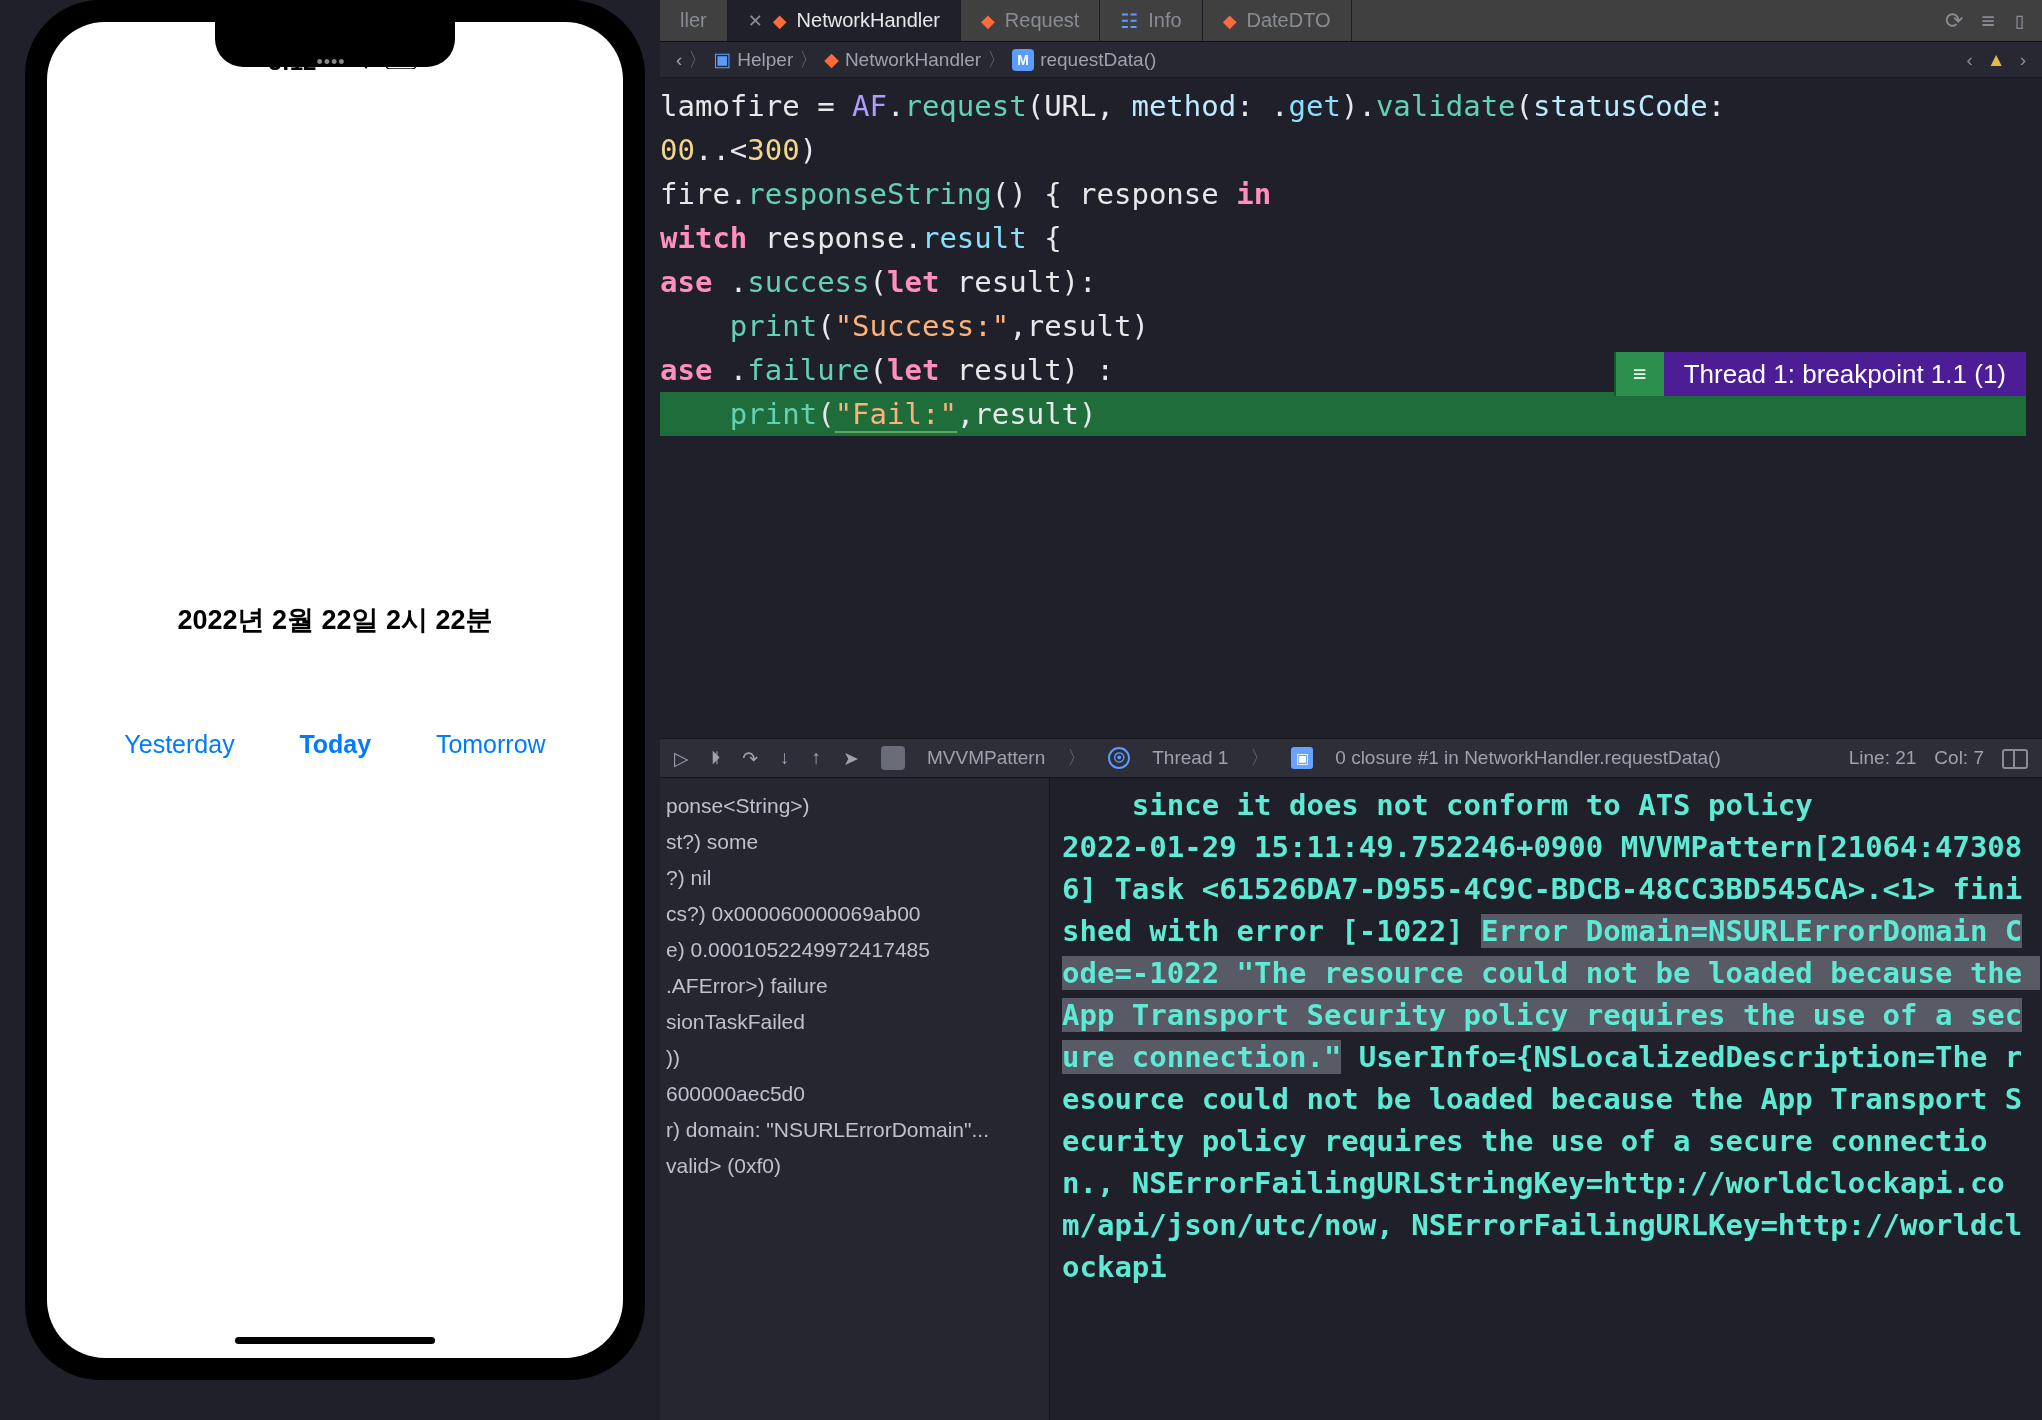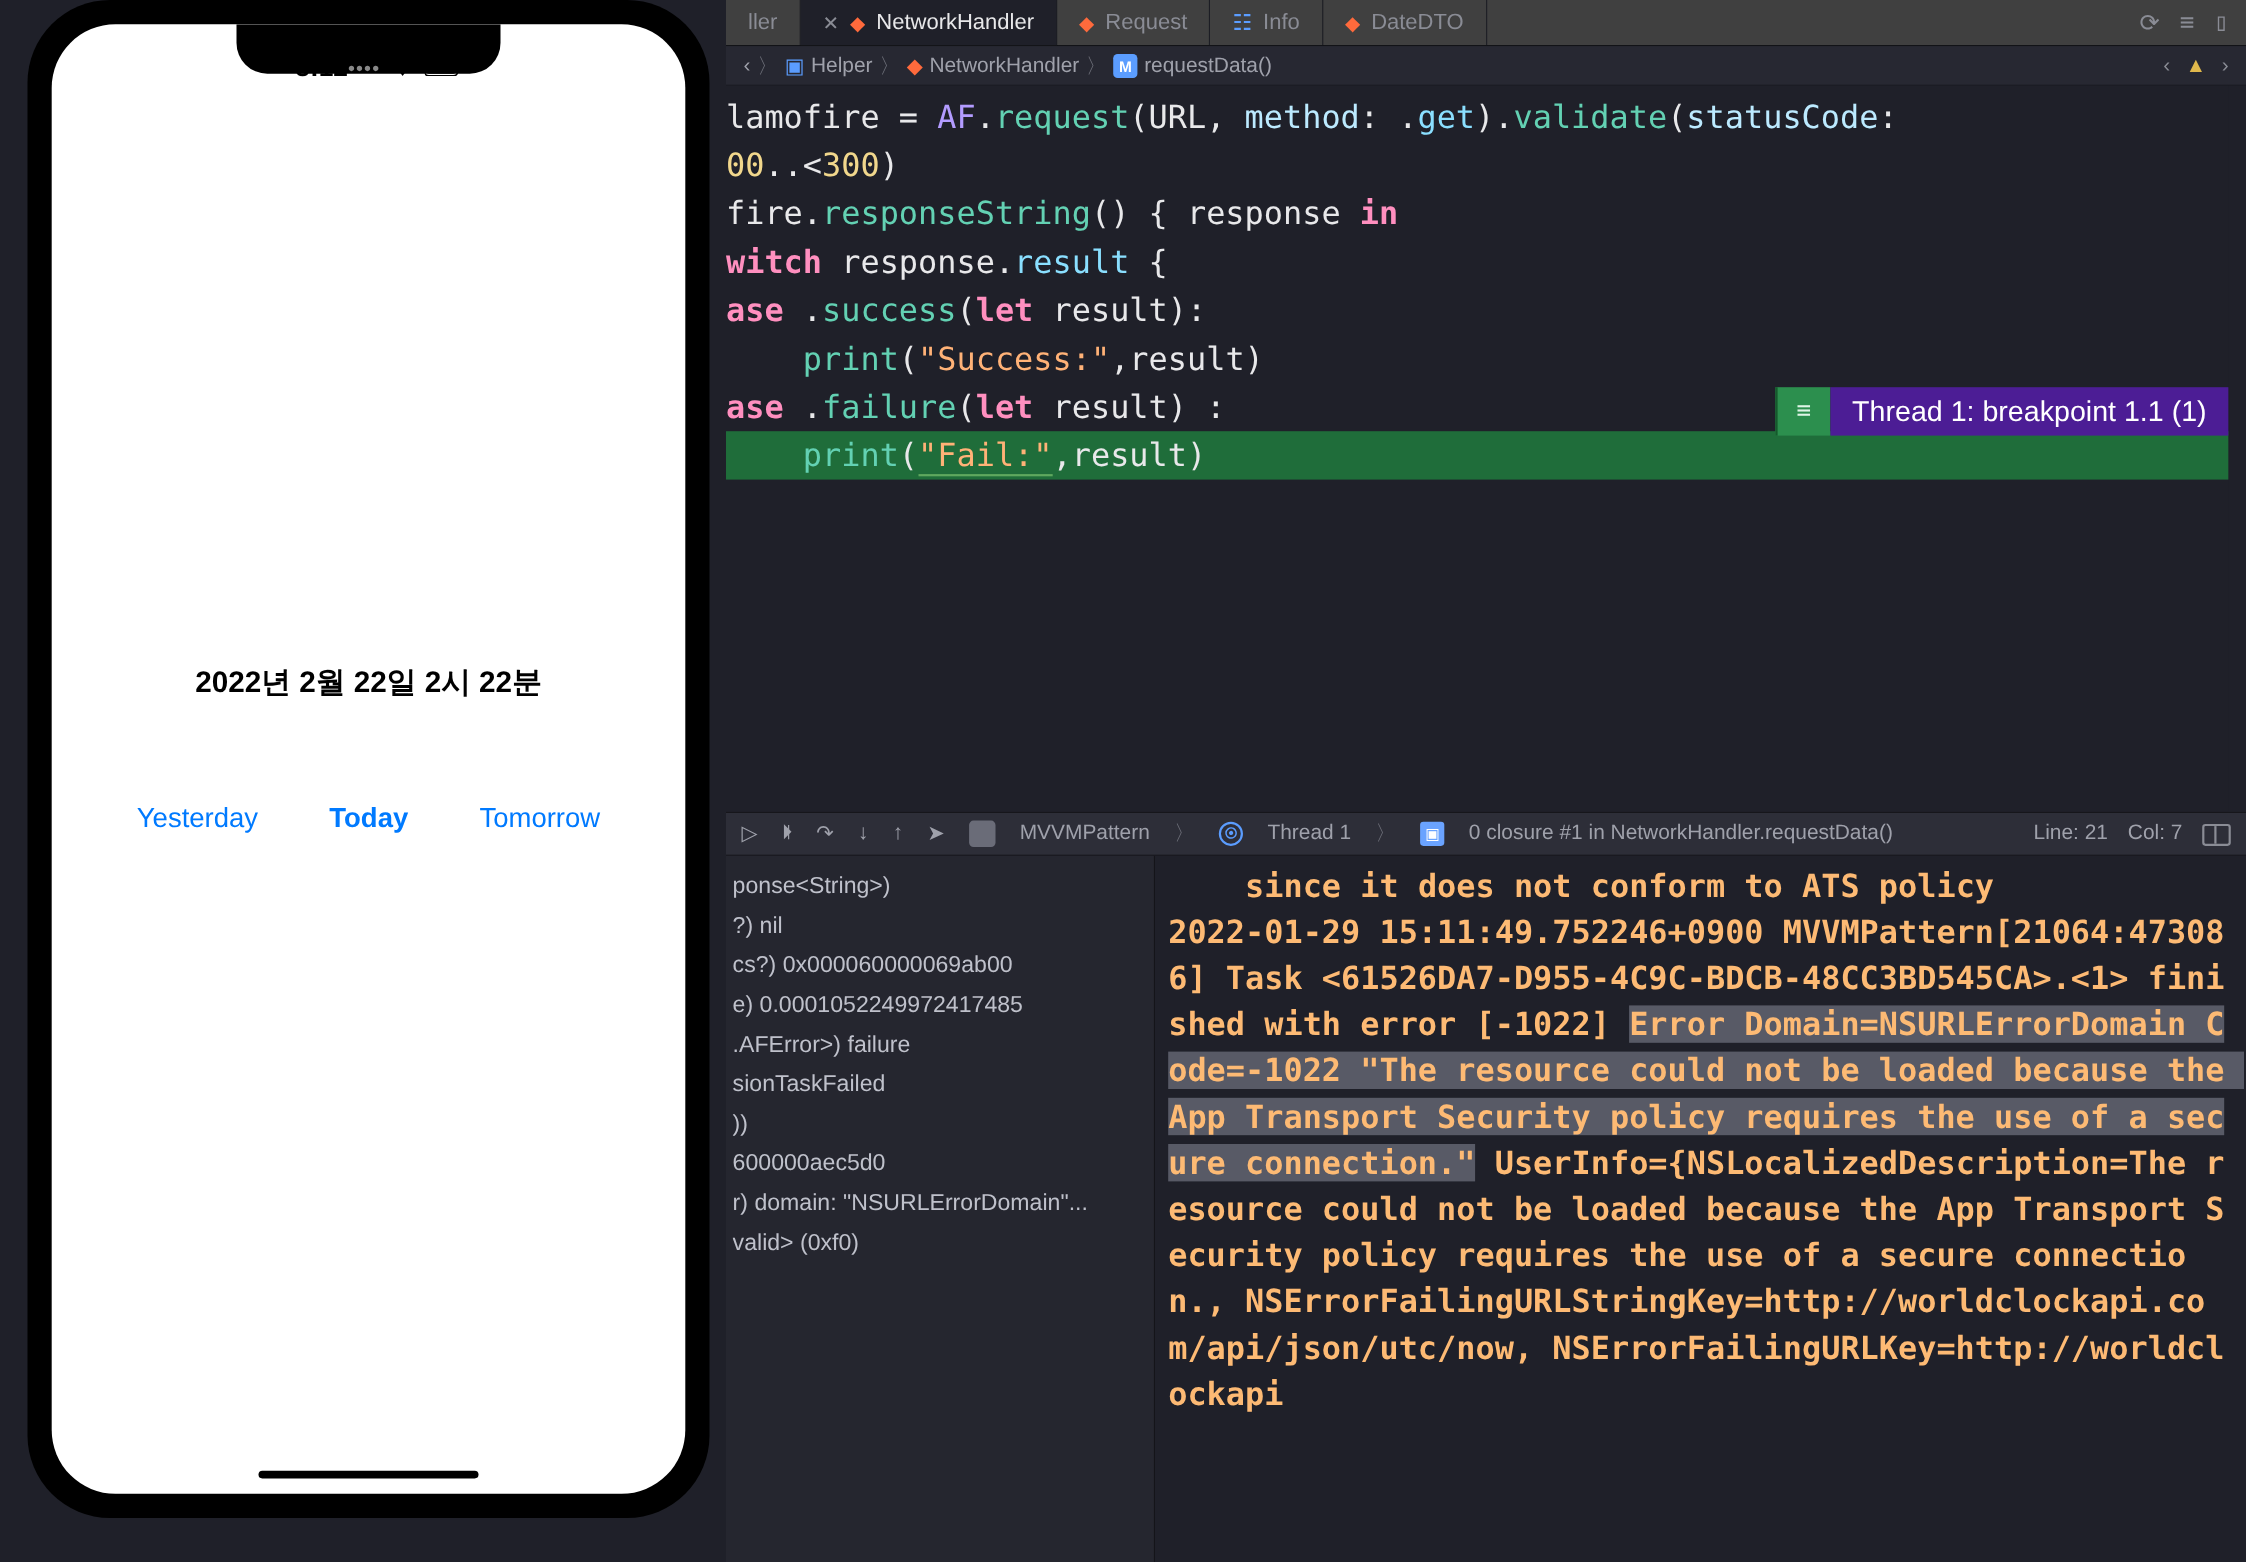--- a/index.html
+++ b/index.html
@@ -278,21 +278,21 @@
 .vars div { white-space: nowrap; overflow: hidden; text-overflow: clip; }
 
 
 .console {
   position: absolute;
   left: 1050px;
   top: 778px;
   right: 0;
   bottom: 0;
   background: #1f2029;
-  color: #fdba74;
+  color: #5eead4;
   font-family: "SF Mono", Menlo, monospace;
   font-size: 29px;
   font-weight: 700;
   line-height: 42px;
   padding: 6px 12px;
   white-space: pre-wrap;
   word-break: break-all;
 }
 .console .sel { background: #585a66; }
 </style>
@@ -409,20 +409,21 @@
   <span>0 closure #1 in NetworkHandler.requestData()</span>
   <div class="debug-bar-right">
     <span>Line: 21</span>
     <span>Col: 7</span>
     <span class="panel-toggle"></span>
   </div>
 </div>
 
 <div class="vars">
   <div>ponse&lt;String&gt;)</div>
+  <div>st?) some</div>
   <div>?) nil</div>
   <div> </div>
   <div>cs?) 0x000060000069ab00</div>
   <div>e) 0.0001052249972417485</div>
   <div>.AFError&gt;) failure</div>
   <div>sionTaskFailed</div>
   <div>))</div>
   <div>600000aec5d0</div>
   <div>r) domain: "NSURLErrorDomain"...</div>
   <div>valid&gt; (0xf0)</div>

